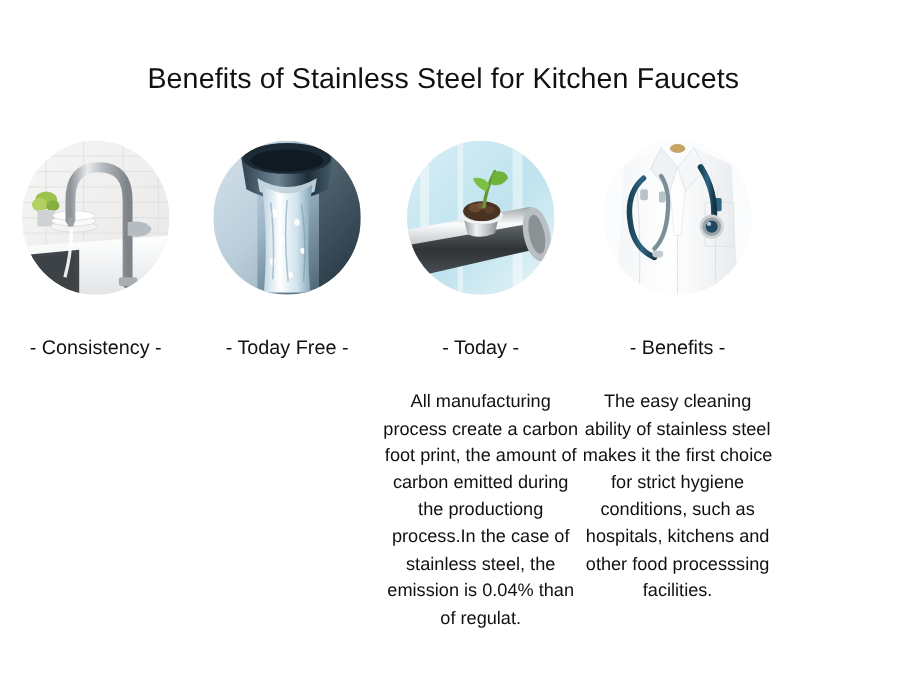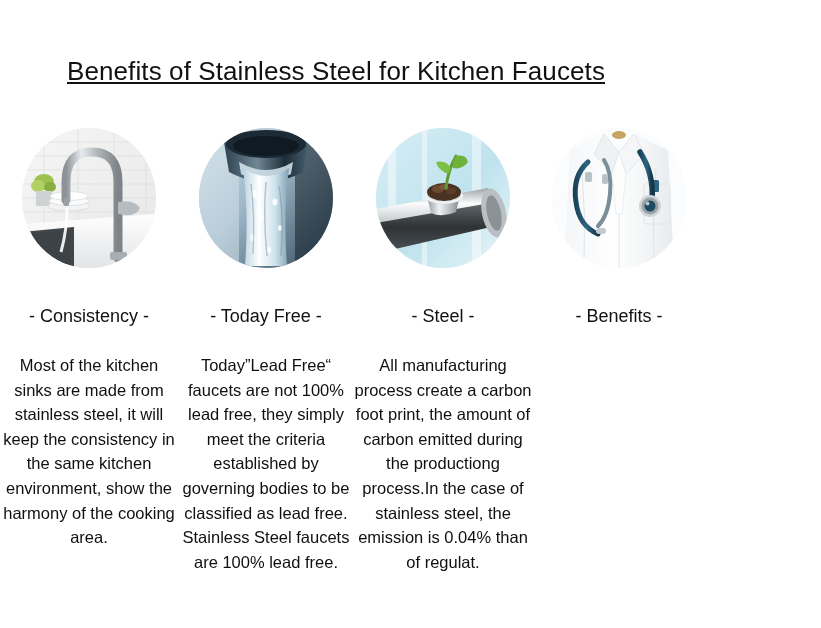--- a/index.html
+++ b/index.html
@@ -21,26 +21,25 @@
     height: 628px;
     position: relative;
     background: #ffffff;
   }
 
   .page-title {
     position: absolute;
     top: 56px;
     left: 0;
     width: 672px;
-    text-align: center;
+    text-align: right;
     font-size: 26px;
     font-weight: 400;
     letter-spacing: 0.1px;
     color: #111111;
-    text-decoration: underline;
   }
 
   .columns {
     position: absolute;
     top: 128px;
     left: 0;
     width: 706px;
     display: flex;
     flex-direction: row;
     align-items: flex-start;
@@ -146,21 +145,20 @@
             <ellipse cx="47" cy="68" rx="19" ry="4.4" fill="#ffffff" stroke="#dcdede" stroke-width="0.8"></ellipse>
           </g>
           <path d="M96 130 L96 54 Q96 24 70 24 Q44 24 44 54 L44 72" fill="none" stroke="url(#chrome)" stroke-width="9" stroke-linecap="round"></path>
           <rect x="88" y="124" width="17" height="8" rx="2" fill="#a9aeb2"></rect>
           <path d="M96 74 q16 -3 22 6 q-4 10 -22 6 z" fill="#b7bcc0"></path>
           <rect x="41.5" y="70" width="5.5" height="8" rx="1.5" fill="#9aa0a4"></rect>
           <path d="M45 80 q0 22 -6 44" stroke="#ffffff" stroke-width="3" fill="none" opacity="0.9"></path>
         </svg>
       </div>
       <div class="col-heading">- Consistency -</div>
-      <div class="col-body">Most of the kitchen sinks are made from stainless steel, it will keep the consistency in the same kitchen environment, show the harmony of the cooking area.</div>
     </div>
 
     <div class="col">
       <div class="thumb">
         <svg viewBox="0 0 134 140" preserveAspectRatio="xMidYMid slice" aria-hidden="true">
           <defs>
             <linearGradient id="bgW" x1="0" y1="0" x2="1" y2="1">
               <stop offset="0" stop-color="#dbe7ef"></stop>
                 <stop offset="0.45" stop-color="#9fb6c6"></stop>
               <stop offset="1" stop-color="#31485a"></stop>
@@ -196,21 +194,20 @@
             <ellipse cx="60" cy="52" rx="2" ry="2.6"></ellipse>
           </g>
           <g stroke="#6f93a8" stroke-width="1.4" opacity="0.5" fill="none">
             <path d="M52 56 q4 30 2 70"></path>
               <path d="M67 54 q-3 34 1 74"></path>
               <path d="M80 58 q5 30 2 70"></path>
           </g>
         </svg>
       </div>
       <div class="col-heading">- Today Free -</div>
-      <div class="col-body">Today”Lead Free“ faucets are not 100% lead free, they simply meet the criteria established by governing bodies to be classified as lead free. Stainless Steel faucets are 100% lead free.</div>
     </div>
 
     <div class="col">
       <div class="thumb">
         <svg viewBox="0 0 134 140" preserveAspectRatio="xMidYMid slice" aria-hidden="true">
           <defs>
             <linearGradient id="sky" x1="0" y1="0" x2="1" y2="1">
               <stop offset="0" stop-color="#d7eef5"></stop>
                 <stop offset="0.55" stop-color="#bfe3ee"></stop>
               <stop offset="1" stop-color="#e9f5f8"></stop>
@@ -250,21 +247,21 @@
           </g>
           <ellipse cx="68" cy="64" rx="17" ry="9" fill="#4a3222"></ellipse>
           <ellipse cx="62" cy="61" rx="6" ry="4" fill="#6b4a32"></ellipse>
           <ellipse cx="75" cy="63" rx="5" ry="3.4" fill="#5b3d29"></ellipse>
           <ellipse cx="68" cy="59" rx="4.5" ry="3" fill="#7b5638"></ellipse>
           <path d="M70 60 Q72 42 80 28" stroke="#5f9a32" stroke-width="3" fill="none" stroke-linecap="round"></path>
           <path d="M80 28 Q90 26 92 34 Q86 42 77 40 Q76 32 80 28 Z" fill="#6fb23a"></path>
           <path d="M72 46 Q62 42 60 34 Q70 32 75 40 Z" fill="#7cc043"></path>
         </svg>
       </div>
-      <div class="col-heading">- Steel -</div>
+      <div class="col-heading">- Today -</div>
       <div class="col-body">All manufacturing process create a carbon foot print, the amount of carbon emitted during the productiong process.In the case of stainless steel, the emission is 0.04% than of regulat.</div>
     </div>
 
     <div class="col">
       <div class="thumb">
         <svg viewBox="0 0 134 140" preserveAspectRatio="xMidYMid slice" aria-hidden="true">
           <defs>
             <linearGradient id="coat" x1="0" y1="0" x2="1" y2="0">
               <stop offset="0" stop-color="#f3f5f7"></stop>
                 <stop offset="0.45" stop-color="#ffffff"></stop>
@@ -297,16 +294,17 @@
             <circle cx="98" cy="78" r="8.5" fill="#9aa1a6"></circle>
             <circle cx="98" cy="78" r="5.5" fill="#1e4a61"></circle>
             <circle cx="95.5" cy="75.5" r="2" fill="#dfe6ea" opacity="0.8"></circle>
           </g>
           <rect x="33" y="44" width="7" height="10" rx="2" fill="#b9c2c7"></rect>
           <rect x="50" y="46" width="6" height="10" rx="2" fill="#b9c2c7"></rect>
           <rect x="44" y="100" width="10" height="6" rx="3" fill="#c2cacf"></rect>
         </svg>
       </div>
       <div class="col-heading">- Benefits -</div>
+      <div class="col-body">The easy cleaning ability of stainless steel makes it the first choice for strict hygiene conditions, such as hospitals, kitchens and other food processsing facilities.</div>
     </div>
 
   </div>
 </div>
 
 </body></html>

